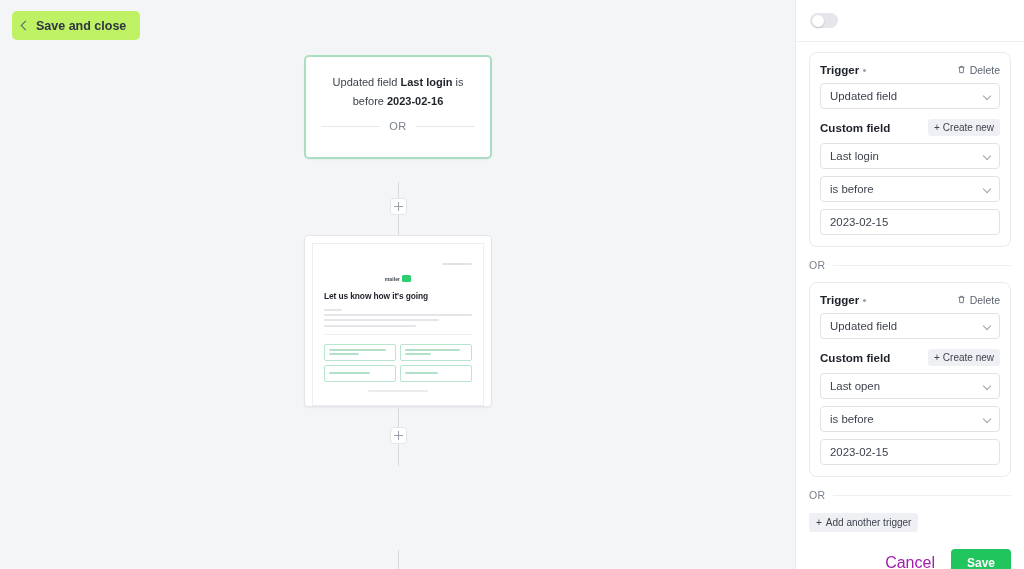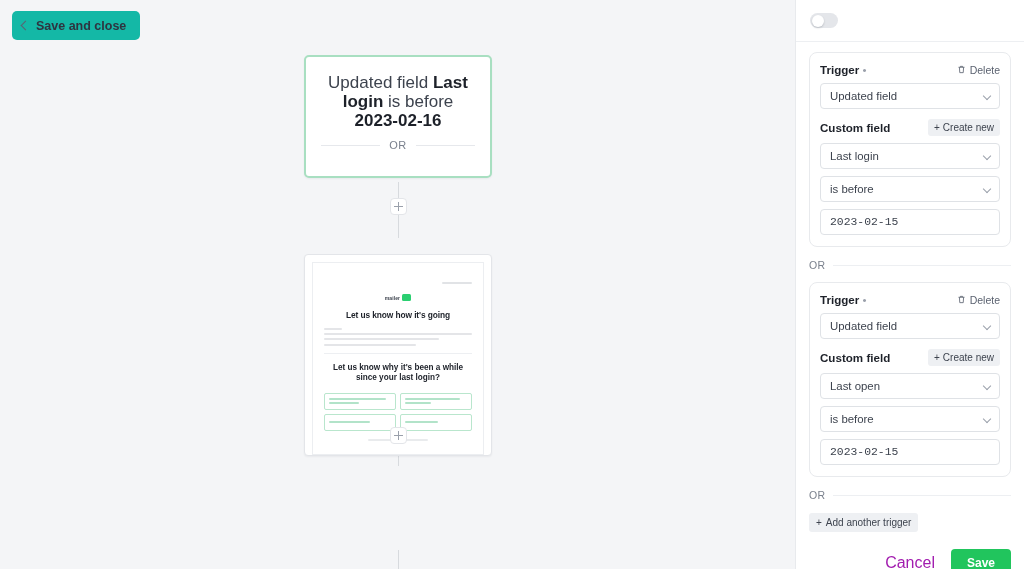--- a/index.html
+++ b/index.html
@@ -16,21 +16,21 @@
     position: absolute; left: 0; top: 0;
     width: 795px; height: 569px;
     background: #f4f5f7;
     overflow: hidden;
   }
   .topbar { position: absolute; left: 0; top: 0; width: 795px; height: 52px; }
   .save-close {
     position: absolute; left: 12px; top: 11px;
     height: 29px; padding: 0 14px 0 10px;
     display: flex; align-items: center; gap: 7px;
-    background: #14b8a6; border: none; border-radius: 5px;
+    background: #bef264; border: none; border-radius: 5px;
     font-size: 12.5px; font-weight: 700; color: #2e3440;
     cursor: pointer;
   }
   .chev-left { display: block; width: 7px; height: 7px;
     border-left: 1.6px solid #5b6270; border-bottom: 1.6px solid #5b6270;
     transform: rotate(45deg); margin-bottom: 1px; }
 
   
   .flow { position: absolute; left: 304px; top: 55px; width: 188px; }
   .vline { position: absolute; left: 398px; width: 1px; background: #d7dade; }
@@ -38,21 +38,21 @@
   .card {
     position: relative; width: 188px; background: #fff;
     border: 1px solid #e3e5e9; border-radius: 4px;
     box-shadow: 0 1px 2px rgba(16,24,40,.05);
   }
   .card.trigger {
     border: 2px solid #a8dfc1; border-radius: 5px;
     padding: 16px 13px 17px;
     text-align: center;
   }
-  .cond { font-size: 17px; line-height: 19px; color: #3d434e; }
+  .cond { font-size: 11px; line-height: 19px; color: #3d434e; }
   .cond b { font-weight: 700; color: #1d2129; }
   .or-row {
     display: flex; align-items: center; gap: 9px;
     margin: 9px 2px 8px;
     font-size: 11px; color: #7a818d; letter-spacing: .4px;
   }
   .or-row::before, .or-row::after {
     content: ""; flex: 1; height: 1px; background: #e6e8ec;
   }
 
@@ -78,21 +78,21 @@
   .mail-top { text-align: right; }
   .ph { background: #c9ccd2; border-radius: 1px; display: inline-block; }
   .mail-top .ph { width: 30px; height: 2.4px; opacity: .55; }
   .mail-logo {
     display: flex; align-items: center; justify-content: center;
     gap: 2px; margin: 6px 0 9px;
   }
   .logo-word { font-size: 5px; font-weight: 700; color: #3d434e; letter-spacing: .1px; }
   .logo-mark { width: 9px; height: 7px; background: #2bcf71; border-radius: 1.5px; }
   .mail-h1 {
-    text-align: center; font-size: 8.4px; font-weight: 700;
+    text-align: left; font-size: 8.4px; font-weight: 700;
     color: #1d2129; line-height: 11px; letter-spacing: -.1px;
   }
   .mail-body { margin: 7px 0 7px; }
   .mail-body .ph { display: block; height: 2.2px; margin-bottom: 2.6px; opacity: .5; }
   .mail-rule { height: 1px; background: #edeff2; margin: 7px 0 9px; }
   .mail-h2 {
     text-align: center; font-size: 8.2px; font-weight: 700;
     color: #1d2129; line-height: 10.5px; margin-bottom: 9px;
   }
   .opts { display: grid; grid-template-columns: 1fr 1fr; gap: 4px; }
@@ -149,21 +149,21 @@
     border: none; border-radius: 3px; padding: 3px 6px; cursor: pointer;
     display: flex; align-items: center; gap: 3px;
   }
   .sel, .txt {
     width: 100%; height: 26px;
     border: 1px solid #dfe2e6; border-radius: 4px;
     background: #fff; font-size: 11.4px; color: #3d434e;
     padding: 0 24px 0 9px; margin-bottom: 7px;
     display: flex; align-items: center; position: relative;
   }
-  .txt { padding-right: 9px; margin-bottom: 0; font-family: Liberation Mono, monospace; }
+  .txt { padding-right: 9px; margin-bottom: 0; }
   .sel .chev {
     position: absolute; right: 9px; top: 9px;
     width: 6px; height: 6px;
     border-right: 1.3px solid #9aa0ab; border-bottom: 1.3px solid #9aa0ab;
     transform: rotate(45deg);
   }
   .or-sep {
     display: flex; align-items: center; gap: 8px;
     font-size: 10.5px; color: #7a818d; letter-spacing: .3px;
     margin: 12px 0 11px;
@@ -228,21 +228,20 @@
           </div>
           <div class="mail-h1">Let us know how it's going</div>
           <div class="mail-body">
             <span class="ph" style="width:12%;"></span>
             <span class="ph" style="width:100%;"></span>
             <span class="ph" style="width:78%;"></span>
             <span class="ph" style="width:0;height:0;margin-bottom:4px;"></span>
             <span class="ph" style="width:62%;"></span>
           </div>
           <div class="mail-rule"></div>
-          <div class="mail-h2">Let us know why it's been a while since your last login?</div>
           <div class="opts">
             <div class="opt">
               <span class="ph" style="width:92%;"></span>
               <span class="ph" style="width:48%;"></span>
             </div>
             <div class="opt">
               <span class="ph" style="width:88%;"></span>
               <span class="ph" style="width:42%;"></span>
             </div>
             <div class="opt">

